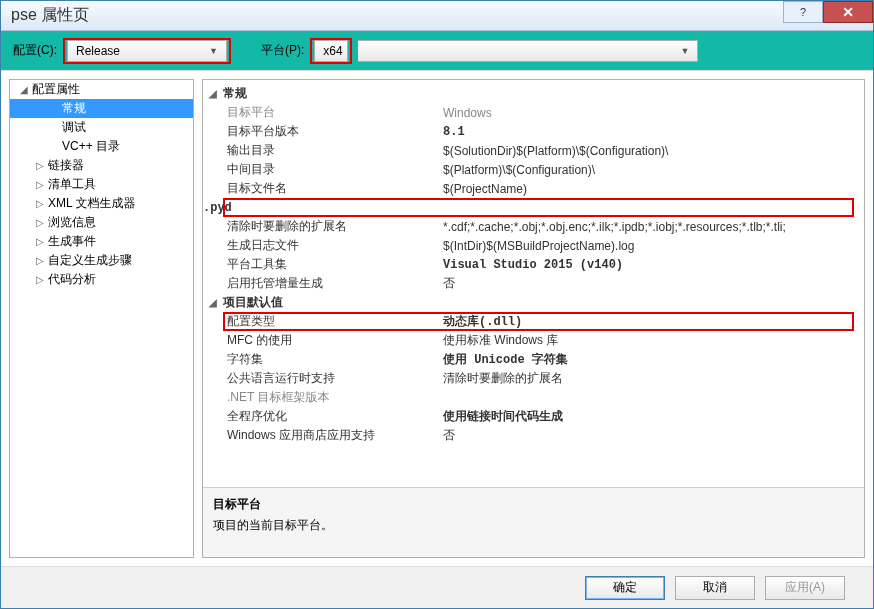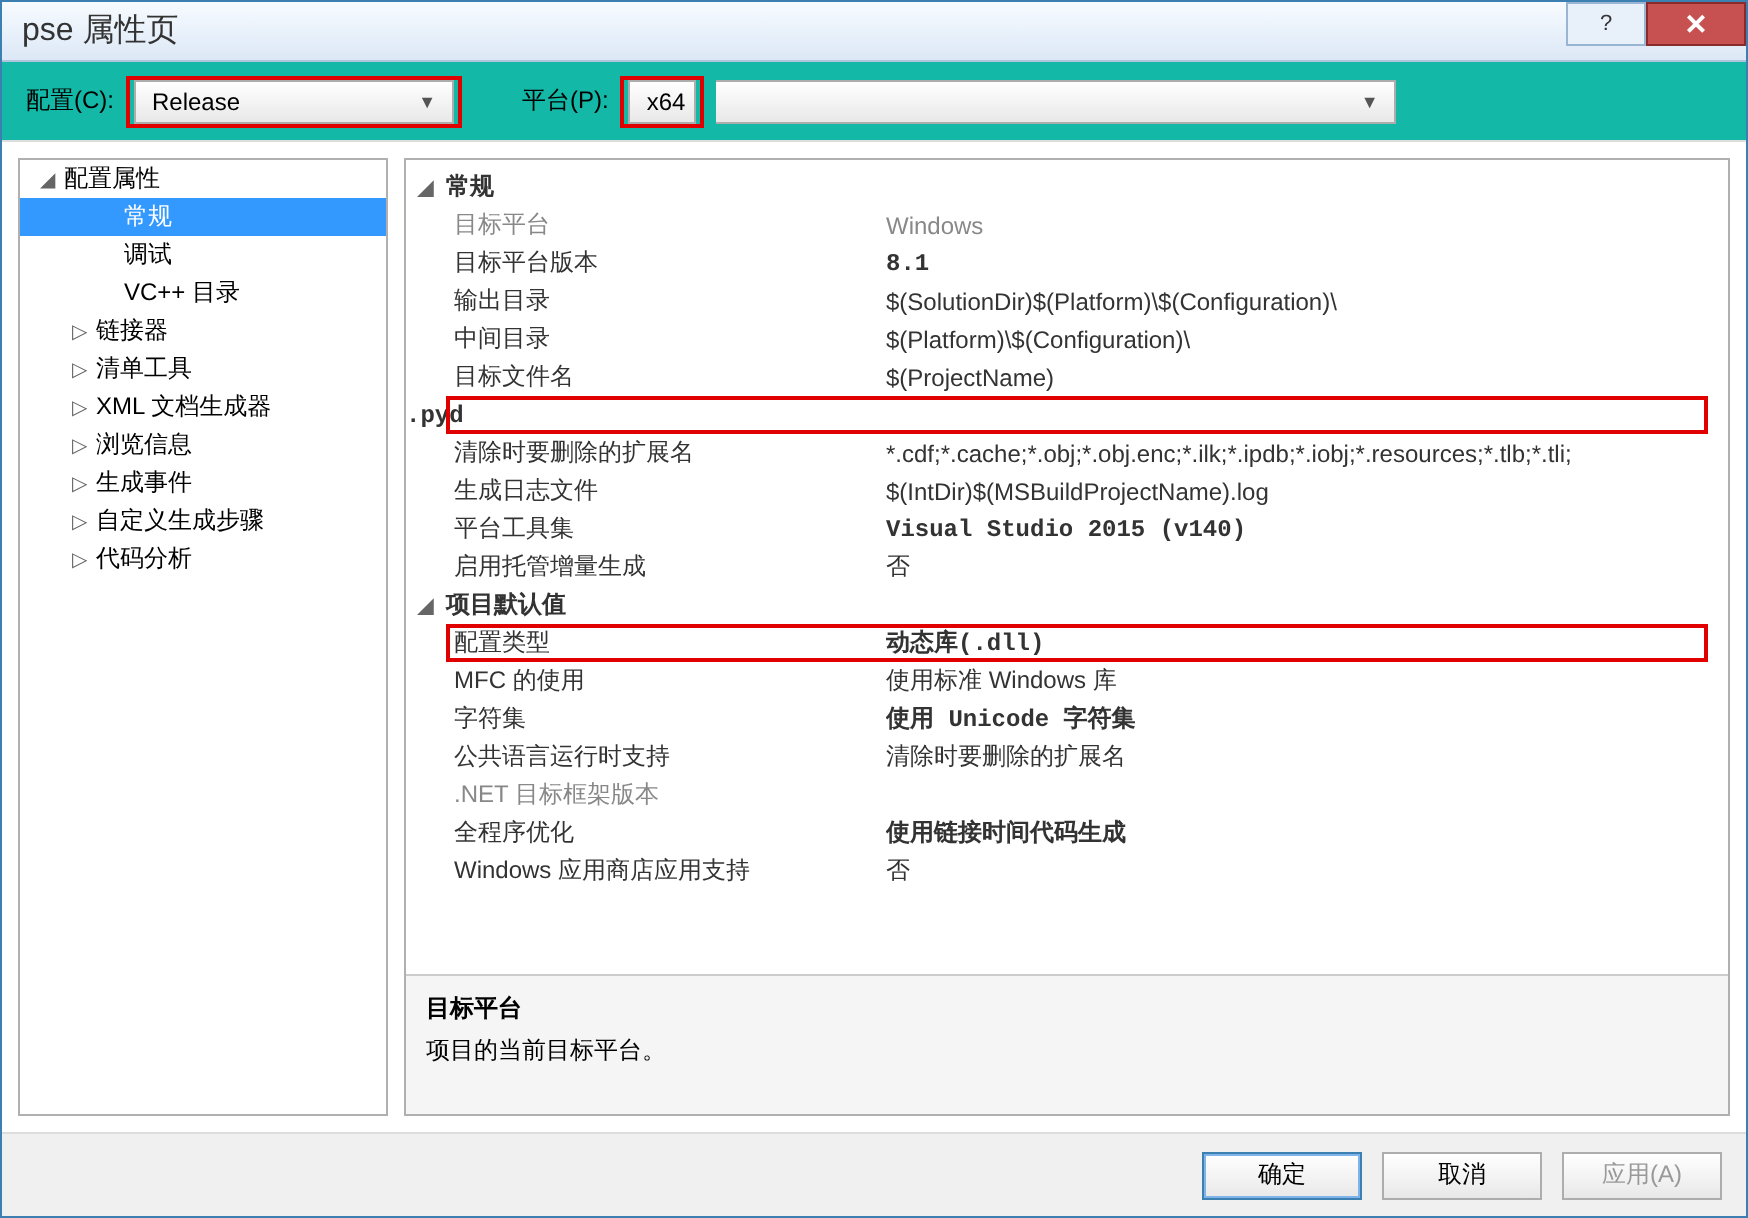--- a/index.html
+++ b/index.html
@@ -30,21 +30,21 @@
 .grid-section .exp { width: 14px; font-size: 10px; color: #666; }
 .grid-row { display: flex; height: 19px; align-items: center; }
 .grid-row .label { width: 240px; padding-left: 24px; color: #333; }
 .grid-row .value { flex: 1; color: #333; white-space: nowrap; overflow: hidden; }
 .grid-row.disabled .label, .grid-row.disabled .value { color: #888; }
 .grid-row .value.bold { font-weight: bold; font-family: Liberation Mono, monospace; }
 .row-hl { position: relative; }
 .row-hl::after { content: ""; position: absolute; left: 20px; right: 10px; top: 0; bottom: 0; border: 2px solid #e00000; pointer-events: none; }
 .desc { height: 70px; border-top: 1px solid #ccc; background: #f5f5f5; padding: 8px 10px; }
 .desc .dtitle { font-weight: bold; margin-bottom: 4px; }
-.footer { height: 42px; display: flex; align-items: center; justify-content: flex-end; gap: 10px; padding: 0 12px; background: #f0f0f0; border-top: 1px solid #ddd; }
+.footer { height: 42px; display: flex; align-items: center; justify-content: flex-end; gap: 10px; padding: 0 28px; background: #f0f0f0; border-top: 1px solid #ddd; }
 .footer button { width: 80px; height: 24px; border: 1px solid #adadad; background: linear-gradient(#fff, #e8e8e8); cursor: pointer; }
 .footer button.default { border: 1px solid #3c7fb1; box-shadow: 0 0 0 1px #7eb4ea inset; }
 .footer button.disabled { color: #999; }
 </style>
 </head>
 <body>
 
 <div class="window">
   <div class="titlebar">
     <span class="title">pse 属性页</span>

